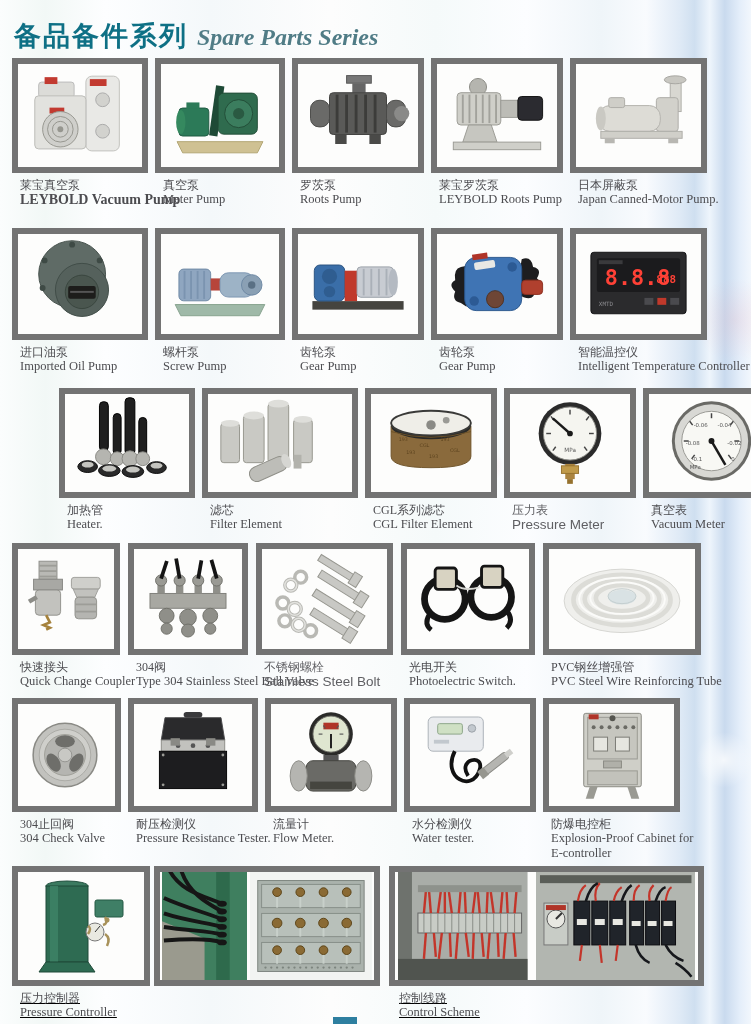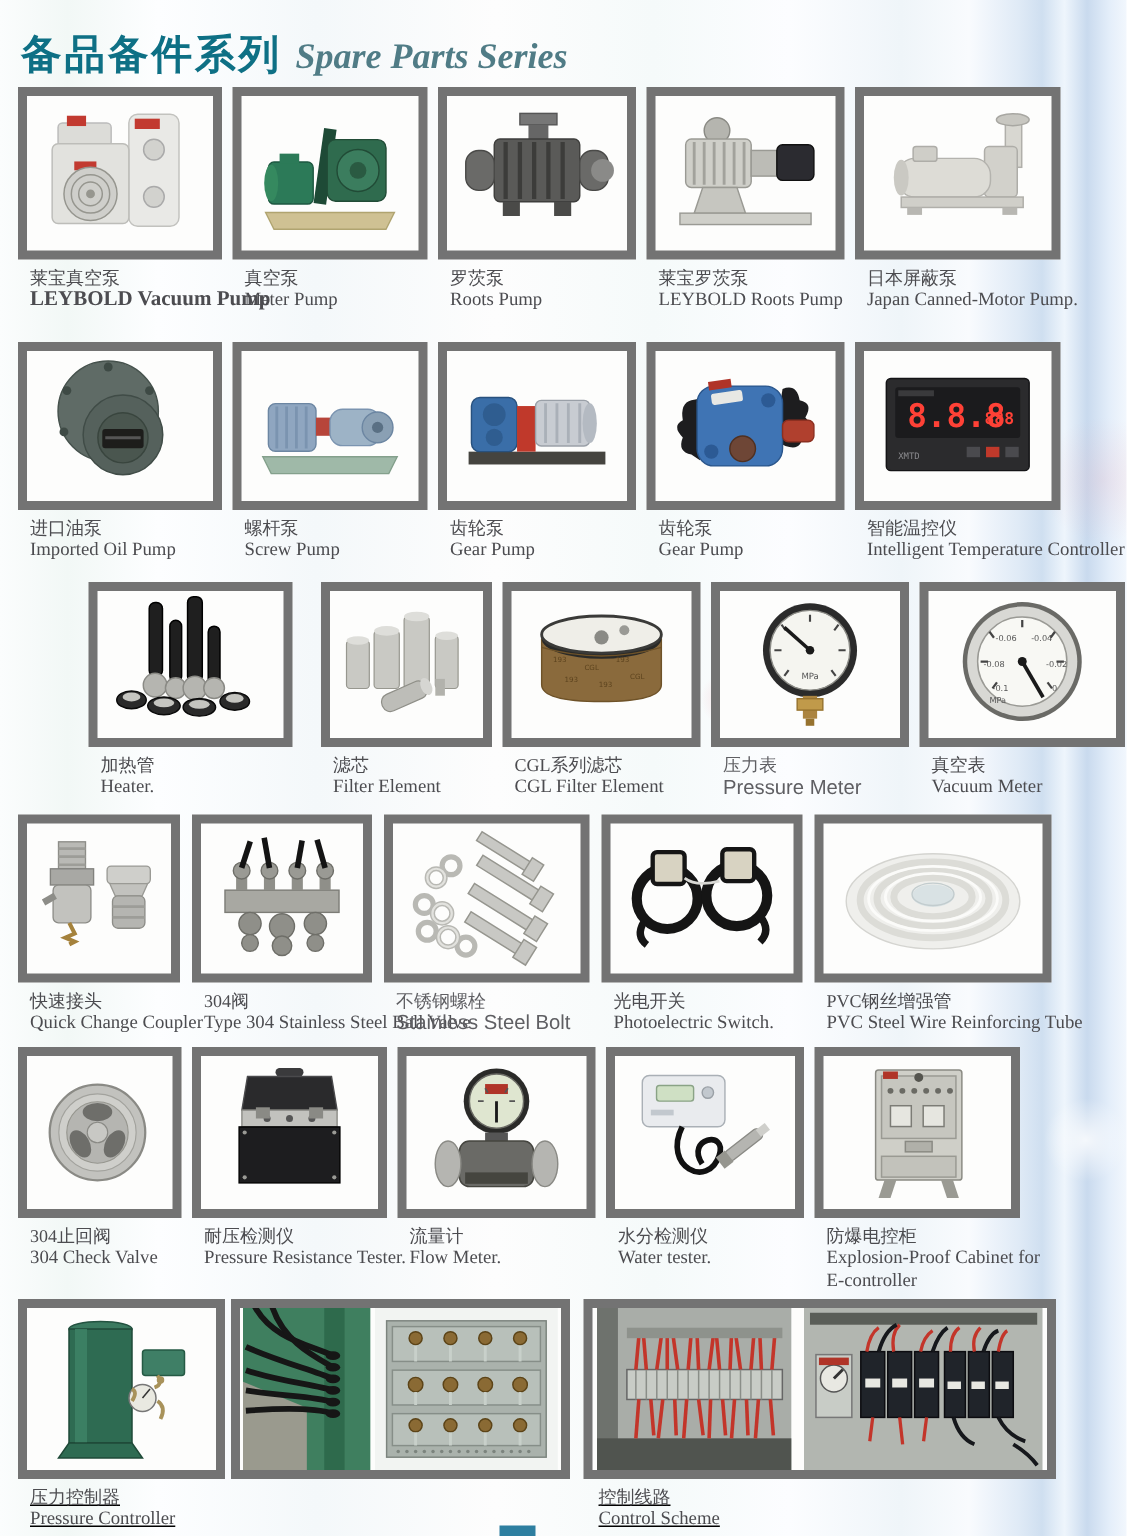--- a/index.html
+++ b/index.html
@@ -300,21 +300,21 @@
             <ellipse cx="90" cy="71" rx="6" ry="3"></ellipse>
         </g>
       </svg>
     </div>
     <div class="cap">
       <div class="zh">加热管</div>
       <div class="en">Heater.</div>
     </div>
   </div>
 
-  <div class="cell" style="width:114px;margin-left:12px;">
+  <div class="cell" style="width:156px;">
     <div class="box" style="height:110px;">
       <svg viewBox="0 0 120 96" width="118" height="98">
         <g fill="#c9c9c4" stroke="#97978f">
           <rect x="10" y="28" width="19" height="40" rx="3"></rect>
           <rect x="33" y="20" width="21" height="48" rx="3"></rect>
           <rect x="58" y="8" width="21" height="60" rx="3"></rect>
           <rect x="84" y="24" width="19" height="44" rx="3"></rect>
         </g>
         <g fill="#dededa">
           <ellipse cx="19.5" cy="28" rx="9.5" ry="3.5"></ellipse>

